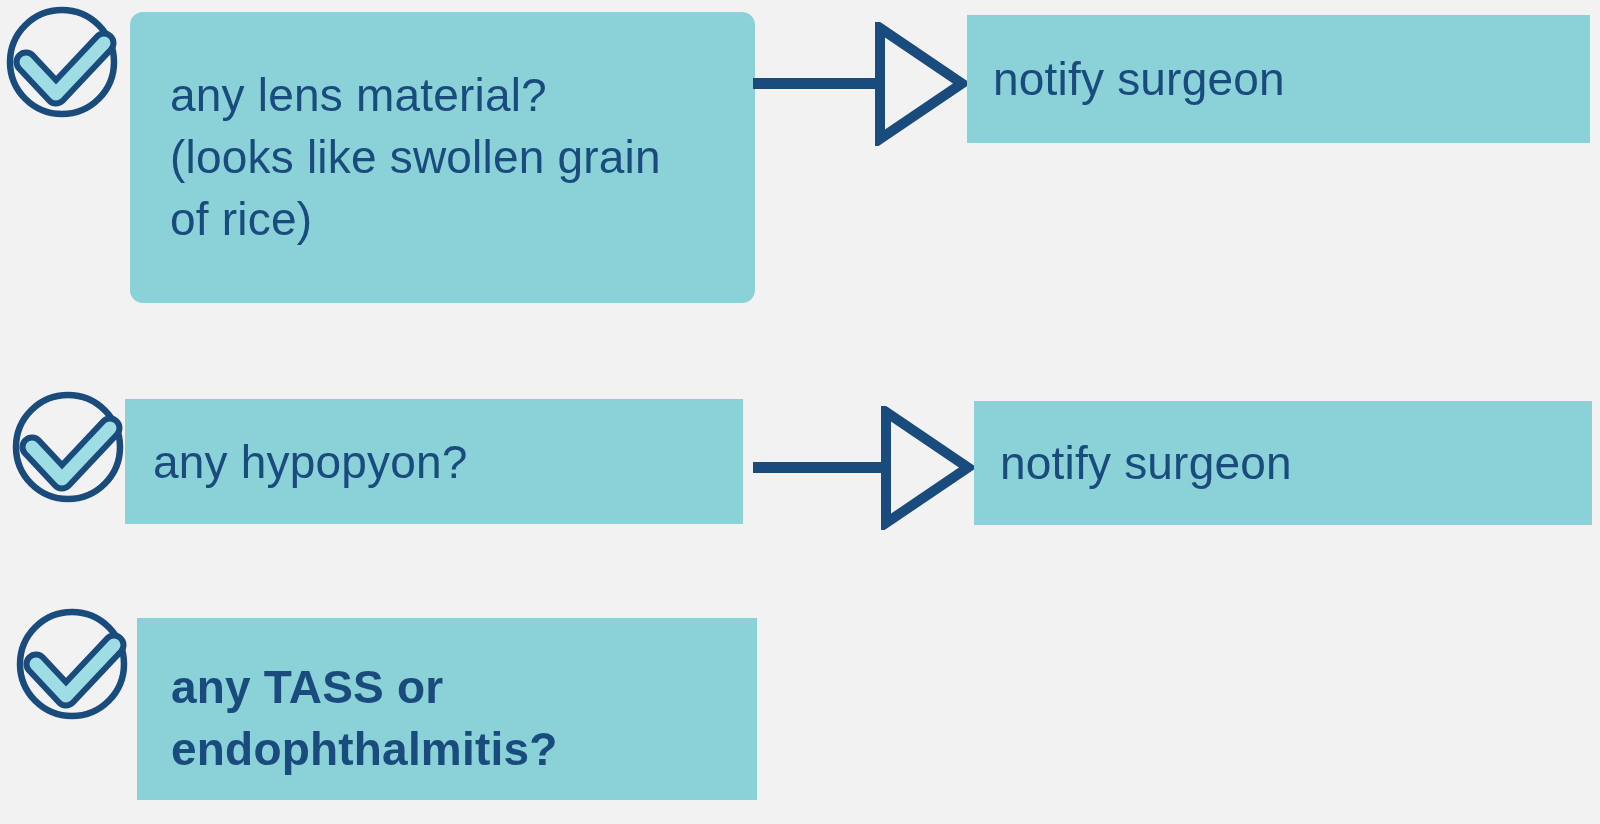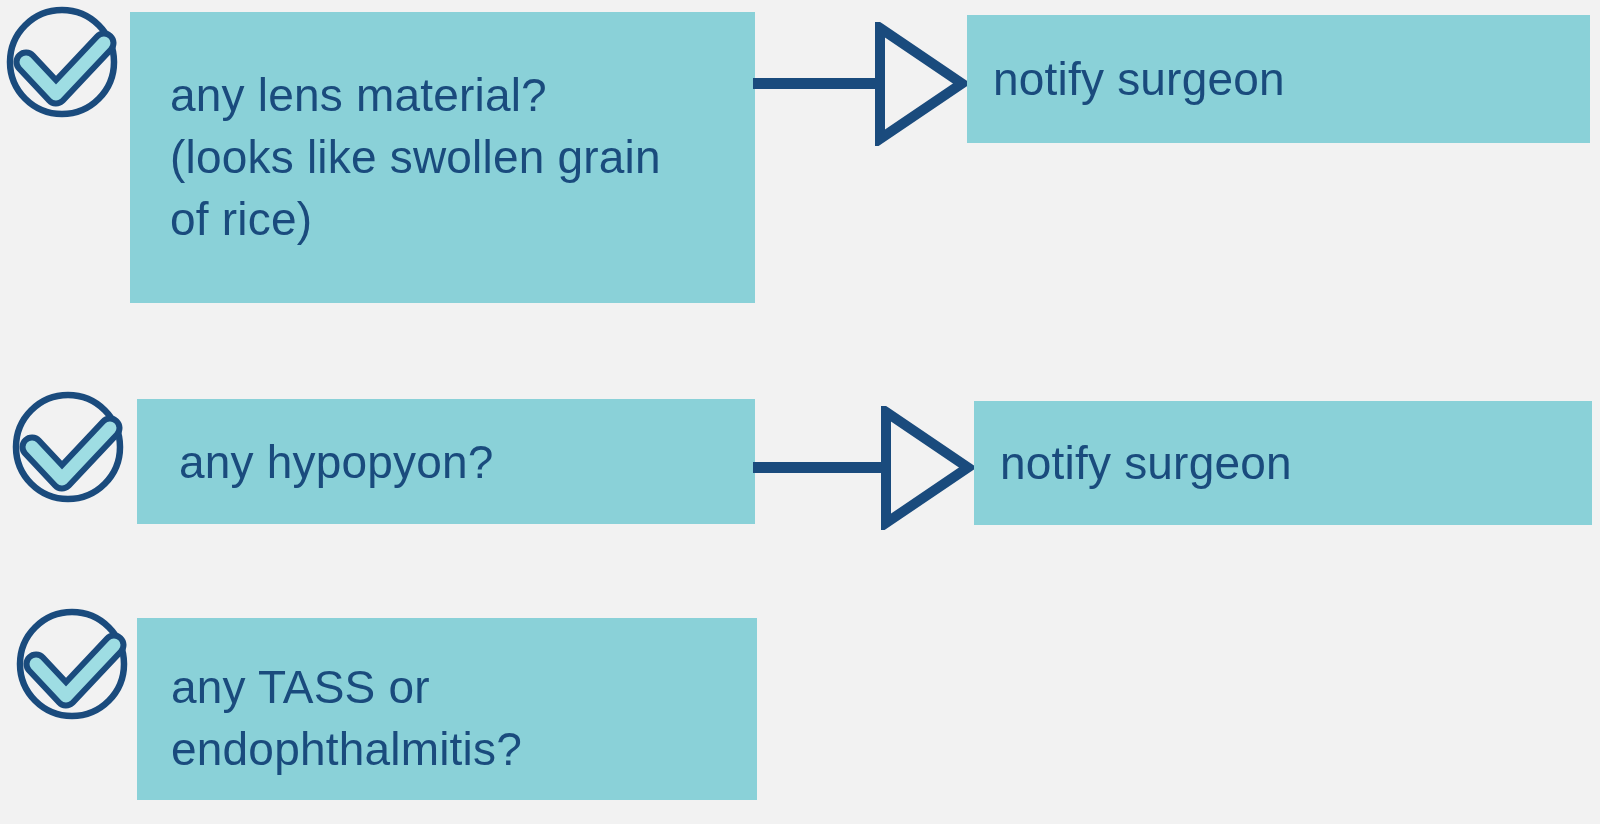--- a/index.html
+++ b/index.html
@@ -29,23 +29,23 @@
     position: absolute;
     background: var(--box-teal);
     color: var(--navy);
   }
   .q-text {
     white-space: pre-line;
     font-size: 46px;
     line-height: 62px;
     letter-spacing: 0.2px;
   }
-  .q1 { left: 130px; top: 12px;  width: 625px; height: 291px; padding: 52px 20px 0 40px; }
-  .q2 { left: 137px; top: 399px; width: 618px; height: 125px; display: flex; align-items: center; padding-left: 42px; }
-  .q3 { left: 137px; top: 618px; width: 620px; height: 182px; padding: 38px 20px 0 34px; }
+  .q1 { left: 130px; top: 12px;  width: 625px; height: 291px; padding: 52px 20px 0 40px; border-radius: 13px; }
+  .q2 { left: 125px; top: 399px; width: 618px; height: 125px; display: flex; align-items: center; padding-left: 28px; }
+  .q3 { left: 137px; top: 618px; width: 620px; height: 182px; padding: 38px 20px 0 34px; font-weight: bold; }
   .n-box {
     display: flex;
     align-items: center;
     padding-left: 26px;
     font-size: 46px;
     letter-spacing: 0.2px;
     text-align: right;
   }
   .n1 { left: 967px; top: 15px;  width: 623px; height: 128px; }
   .n2 { left: 974px; top: 401px; width: 618px; height: 124px; }

